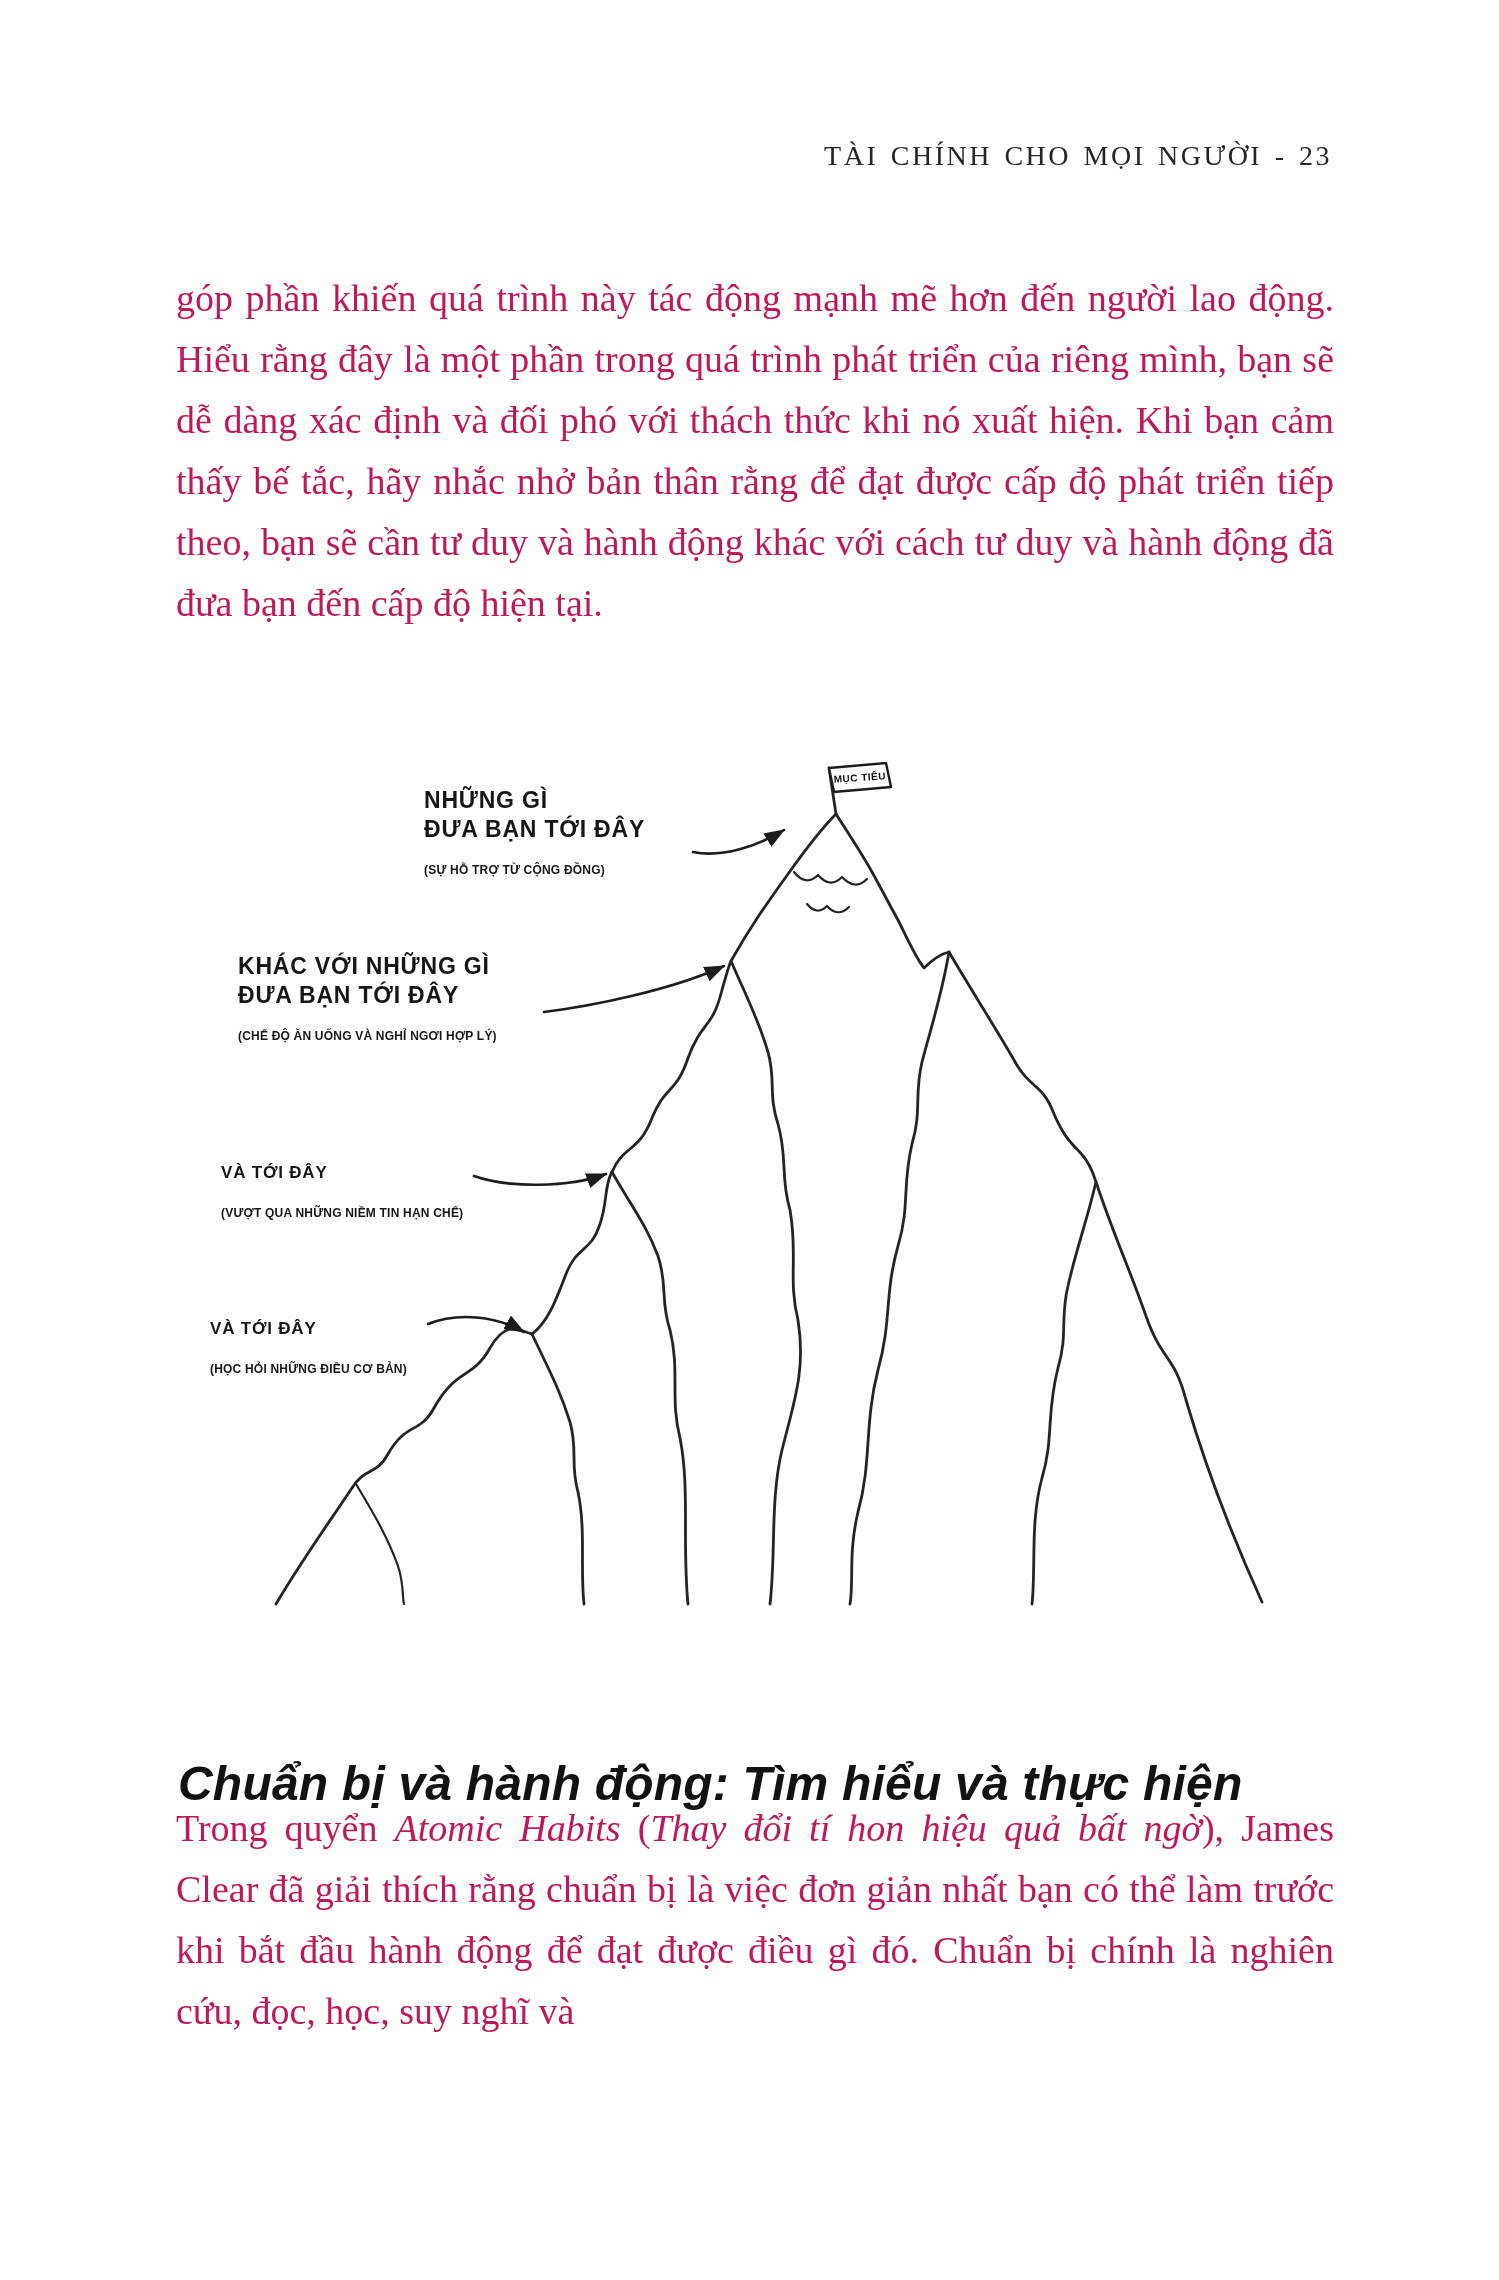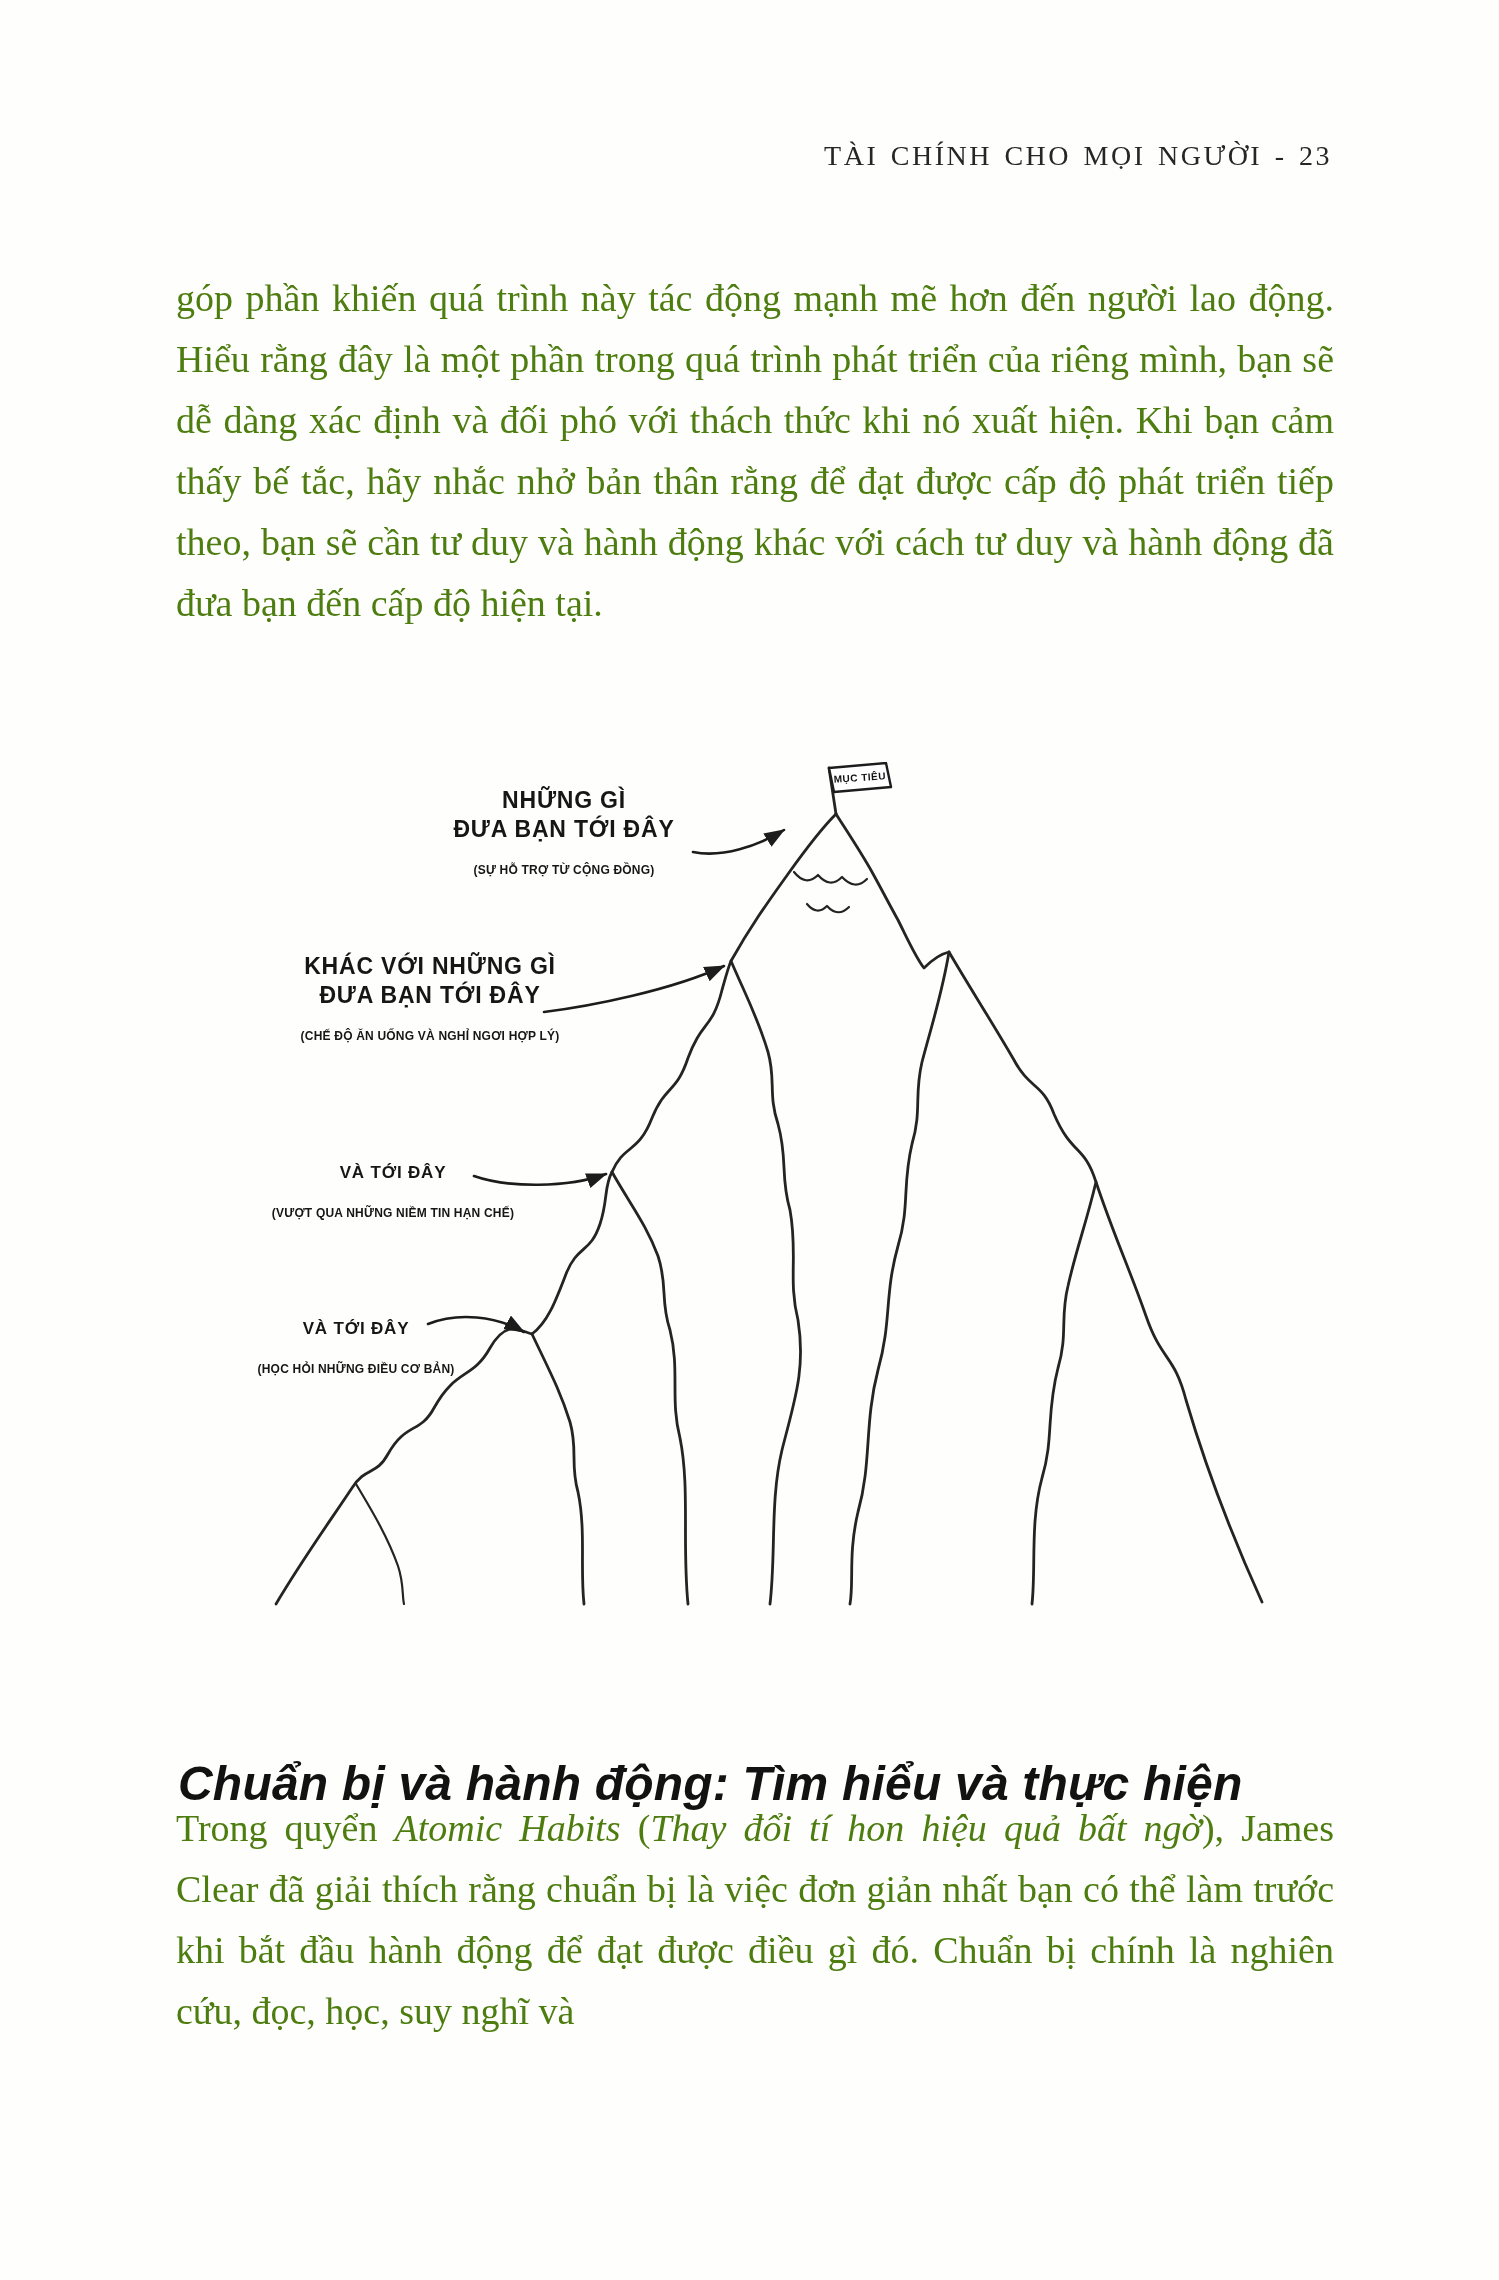--- a/index.html
+++ b/index.html
@@ -27,21 +27,21 @@
   }
 
   .body-para {
     position: absolute;
     left: 176px;
     width: 1158px;
     margin: 0;
     font-size: 38px;
     line-height: 61px;
     text-align: justify;
-    color: #4d7c0f;
+    color: #be185d;
   }
   .para1 { top: 268px; }
   .para2 { top: 1798px; }
   .para2 em { font-style: italic; }
 
   .mountain-figure {
     position: absolute;
     left: 210px;
     top: 762px;
     width: 1130px;
@@ -68,21 +68,21 @@
   .flag-text {
     font-family: "Liberation Sans", sans-serif;
     font-weight: 700;
     font-size: 10px;
     fill: #111;
     letter-spacing: 0.5px;
   }
 
   .fig-label {
     position: absolute;
-    text-align: center;
+    text-align: left;
     font-family: "Liberation Sans", sans-serif;
     font-weight: 700;
     color: #161616;
   }
   .fl-line { font-size: 23px; line-height: 29px; letter-spacing: 0.8px; }
   .fl-sub  { font-size: 12px; line-height: 20px; margin-top: 16px; letter-spacing: 0.2px; }
   .l1 { left: 214px; top: 24px;  width: 280px; }
   .l2 { left: 28px;  top: 190px; width: 384px; }
   .l3 { left: 11px;  top: 396px; width: 344px; }
   .l4 { left: 0px;   top: 552px; width: 292px; }

